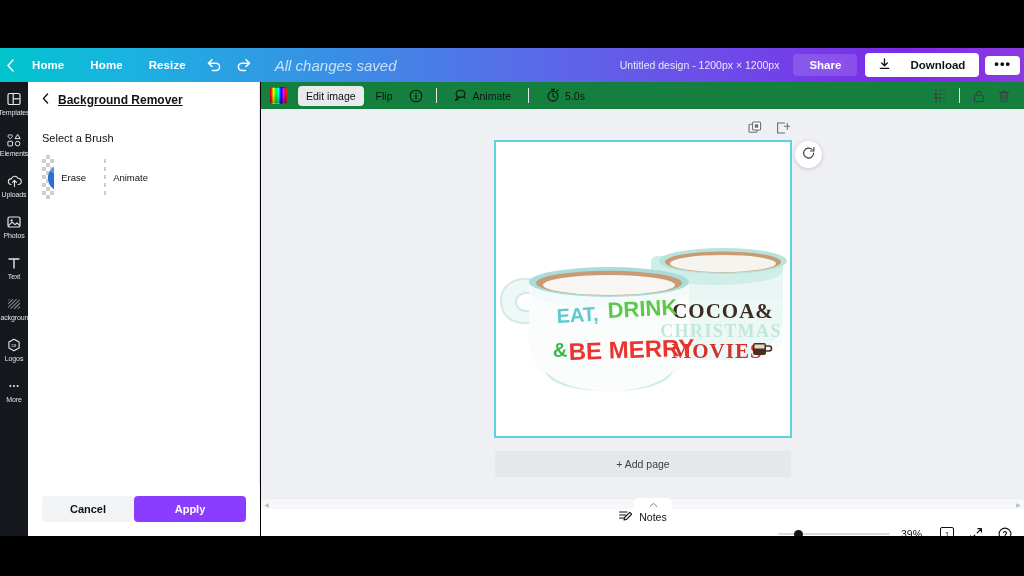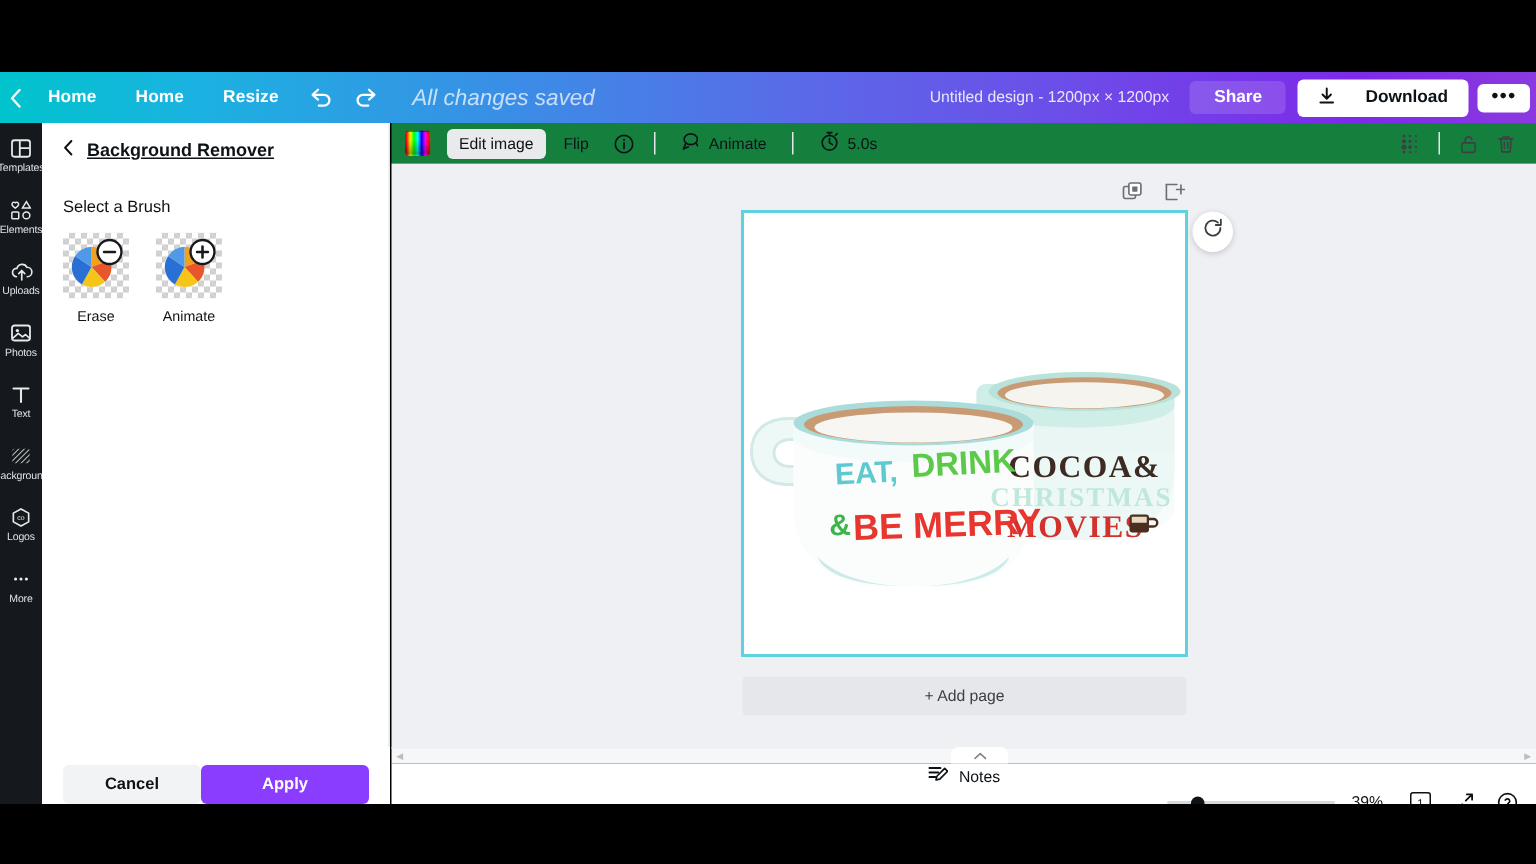--- a/index.html
+++ b/index.html
@@ -67,32 +67,32 @@
     position: absolute; left: 28px; top: 82px; width: 232px; height: 454px;
     background: #fff; border-right: 1px solid #e3e6ea;
   }
   .panel-head {
     height: 36px; display: flex; align-items: center; gap: 9px; padding-left: 14px;
     font-size: 12px; font-weight: 700; color: #0d1216; cursor: pointer; text-decoration: underline;
   }
   .panel-body { padding: 14px 14px 0; }
   .panel-label { font-size: 11px; color: #0d1216; font-weight: 400; margin-bottom: 11px; }
   .brush-row { display: flex; gap: 18px; }
-  .brush { width: 44px; display: flex; flex-direction: column; align-items: center; gap: 7px; cursor: pointer; }
+  .brush { width: 44px; display: flex; flex-direction: row; align-items: center; gap: 7px; cursor: pointer; }
   .brush-thumb {
     width: 44px; height: 44px; border-radius: 3px; position: relative; overflow: hidden;
     background-image:
       linear-gradient(45deg, #cfcfcf 25%, transparent 25%, transparent 75%, #cfcfcf 75%),
       linear-gradient(45deg, #cfcfcf 25%, transparent 25%, transparent 75%, #cfcfcf 75%);
     background-size: 8px 8px; background-position: 0 0, 4px 4px; background-color: #fff;
   }
   .brush-cap { font-size: 9.5px; color: #0d1216; }
 
   .panel-foot {
-    position: absolute; left: 0; bottom: 0; width: 232px; padding: 12px 14px 0;
+    position: absolute; left: 0; bottom: 0; width: 232px; padding: 12px 14px 14px;
     display: flex; gap: 0; background: #fff;
   }
   .btn-cancel {
     flex: 0 0 92px; height: 26px; border-radius: 4px; background: #f2f3f5; color: #0d1216;
     font-size: 11px; font-weight: 700; display: flex; align-items: center; justify-content: center; cursor: pointer;
   }
   .btn-apply {
     flex: 1; height: 26px; border-radius: 4px; background: #8b3dff; color: #fff;
     font-size: 11px; font-weight: 700; display: flex; align-items: center; justify-content: center; cursor: pointer;
   }

